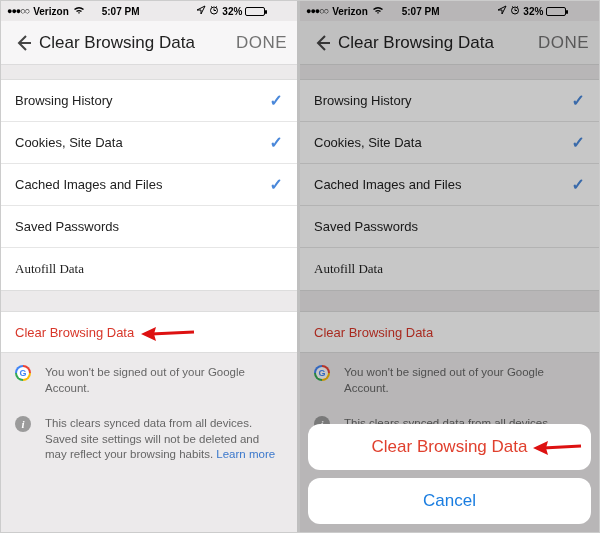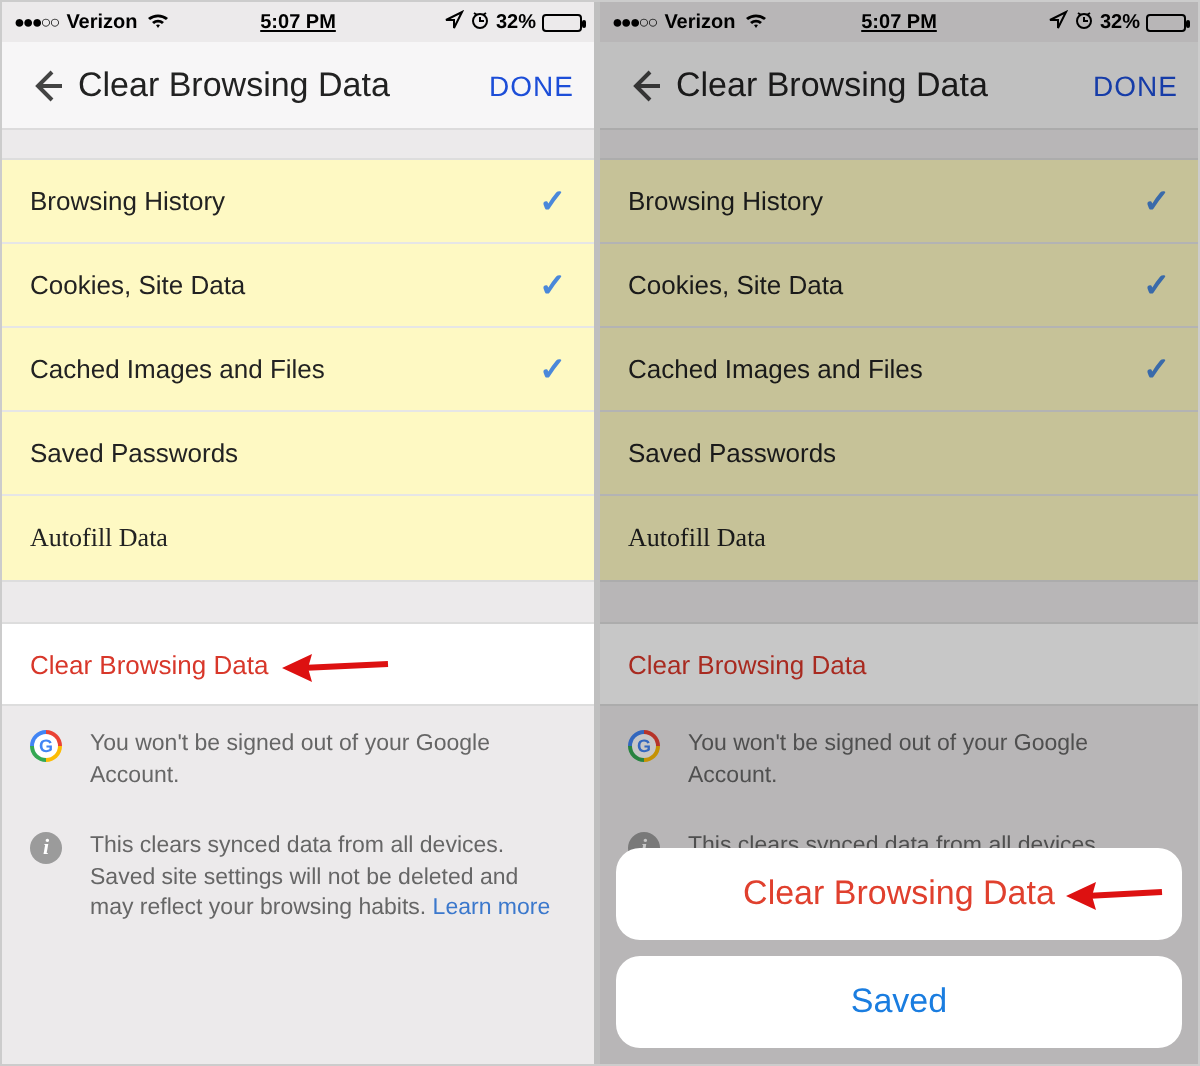--- a/index.html
+++ b/index.html
@@ -22,22 +22,22 @@
   .pane.left { border-right: 3px solid #bfbfbf; }
   
   .status-bar {
     height: 20px;
     display: flex; align-items: center;
     padding: 0 6px;
     font-size: 10px; font-weight: 600;
     color: #000;
   }
   .status-left { flex: 1; display: flex; align-items: center; gap: 4px; }
-  .status-center { flex: 1; text-align: center; text-decoration: underline; }
-  .status-right { flex: 1; display: flex; align-items: center; justify-content: flex-end; gap: 3px; }
+  .status-center { flex: 1; text-align: left; }
+  .status-right { flex: 1; display: flex; align-items: center; justify-content: flex-start; gap: 3px; }
   .dots { letter-spacing: -1px; font-size: 9px; }
   .wifi { font-size: 11px; }
   .battery {
     width: 20px; height: 9px;
     border: 1px solid #000; border-radius: 2px;
     position: relative;
     display: inline-block;
   }
   .battery::after {
     content: ""; position: absolute; right: -3px; top: 2px;
@@ -47,24 +47,24 @@
   
   .header {
     height: 44px;
     display: flex; align-items: center;
     padding: 0 10px;
     background: #f7f6f7;
     border-bottom: 1px solid #dcdbdc;
   }
   .back-arrow { width: 24px; height: 24px; display: flex; align-items: center; justify-content: center; font-size: 20px; color: #444; }
   .header-title { flex: 1; font-size: 17px; font-weight: 400; color: #222; margin-left: 4px; }
-  .header-done { font-size: 14px; font-weight: 500; color: #1d4ed8; letter-spacing: 0.5px; }
+  .header-done { font-size: 17px; font-weight: 500; color: #737373; letter-spacing: 0.5px; }
   
   .list {
-    background: #fef9c3;
+    background: #ffffff;
     border-top: 1px solid #ddd;
     border-bottom: 1px solid #ddd;
     margin-top: 14px;
   }
   .row {
     height: 42px;
     display: flex; align-items: center;
     padding: 0 14px;
     border-bottom: 1px solid #e6e6e6;
     font-size: 13px;
@@ -318,17 +318,17 @@
       <div class="sheet-btn sheet-destructive">
         <span>Clear Browsing Data</span>
         <div class="arrow" style="right:8px; top:12px;">
           <svg width="55" height="24" viewBox="0 0 55 24">
             <path d="M53 10 L15 12" stroke="#d11" stroke-width="3"></path>
             <path d="M5 12 L20 5 L18 12 L20 19 Z" fill="#d11"></path>
           </svg>
         </div>
       </div>
       <div class="sheet-btn sheet-cancel">
-        <span>Saved</span>
+        <span>Cancel</span>
       </div>
     </div>
   </div>
 </div>
 
 </body></html>

